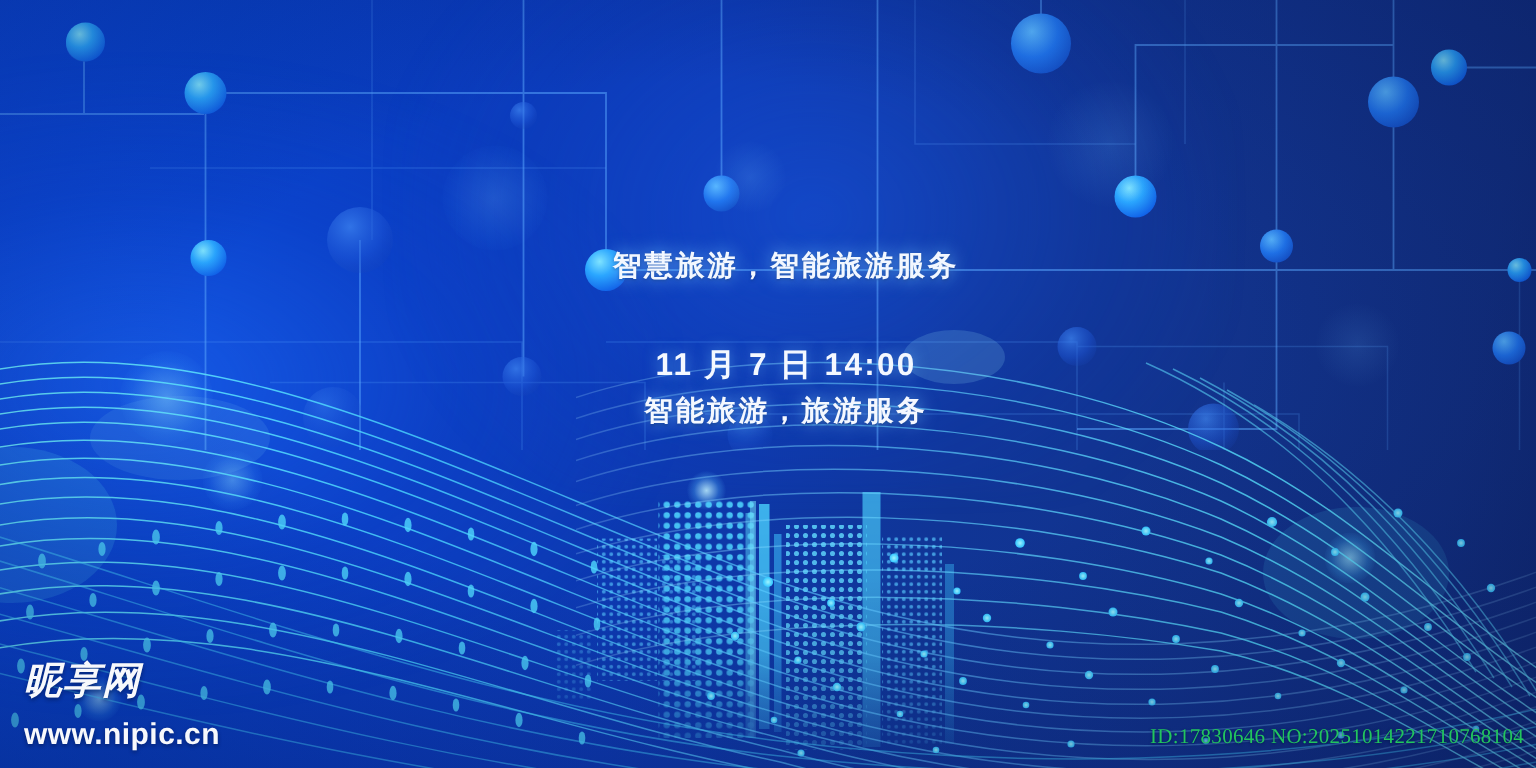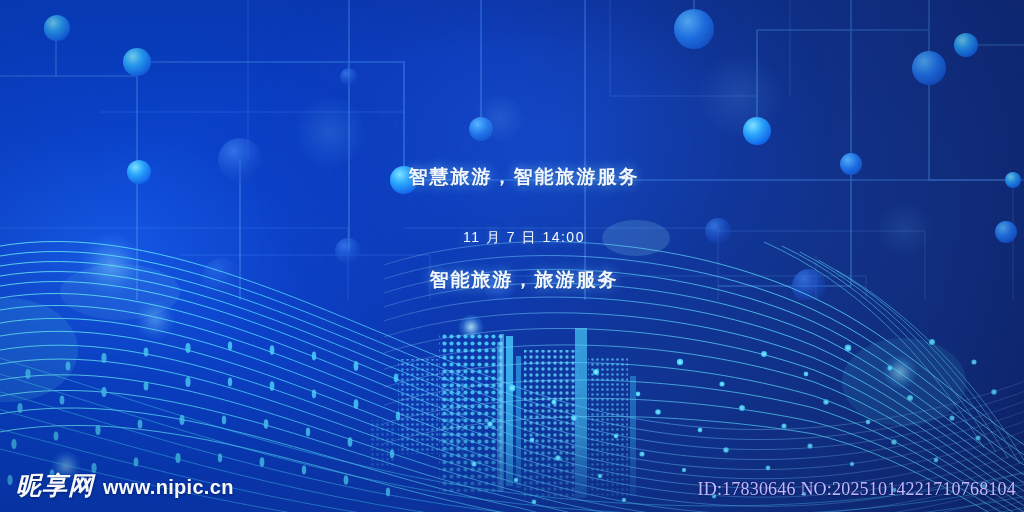--- a/index.html
+++ b/index.html
@@ -74,53 +74,54 @@
     color:#ffffff;
     text-shadow:
       0 0 18px rgba(130,200,255,.85),
       0 0 42px rgba(60,150,255,.55),
       0 2px 3px rgba(0,25,80,.45);
     white-space:nowrap;
     line-height:1.12;
   }
   .datetime{
     margin-top:39px;
-    font-size:14px;font-weight:400;letter-spacing:1.5px;
+    font-size:21px;font-weight:700;letter-spacing:1.5px;
     color:#f4f8ff;
     text-shadow:0 0 10px rgba(120,200,255,.6);
     white-space:nowrap;
     text-align:right;
   }
   .tagline{
-    margin-top:20px;
+    margin-top:4px;
     font-size:19px;font-weight:700;letter-spacing:2px;
     color:#f4f8ff;
     text-shadow:0 0 12px rgba(120,200,255,.7),0 1px 2px rgba(0,30,90,.45);
     white-space:nowrap;
   }
 
   
   .watermark{
     position:absolute;left:16px;bottom:10px;
     display:flex;align-items:baseline;gap:9px;
     opacity:.97;
+    flex-direction:column;
   }
   .wm-logo{
     font-size:25px;font-weight:700;letter-spacing:1px;
     color:#ffffff;font-style:italic;
     text-shadow:0 1px 3px rgba(0,20,70,.6);
   }
   .wm-url{
     font-size:20px;font-weight:700;
     color:#ffffff;letter-spacing:.3px;
     text-shadow:0 1px 3px rgba(0,20,70,.6);
   }
   .idstrip{
     position:absolute;right:8px;bottom:12px;
-    font-size:18px;color:#c4b5fd;letter-spacing:.2px;
+    font-size:14px;color:#22c55e;letter-spacing:.2px;
     font-family:"Liberation Serif","DejaVu Serif",serif;
     text-shadow:0 1px 2px rgba(0,20,70,.75);
     white-space:nowrap;
     margin-top:12px;
   }
 </style>
 </head>
 <body>
 
 <div class="stage">

